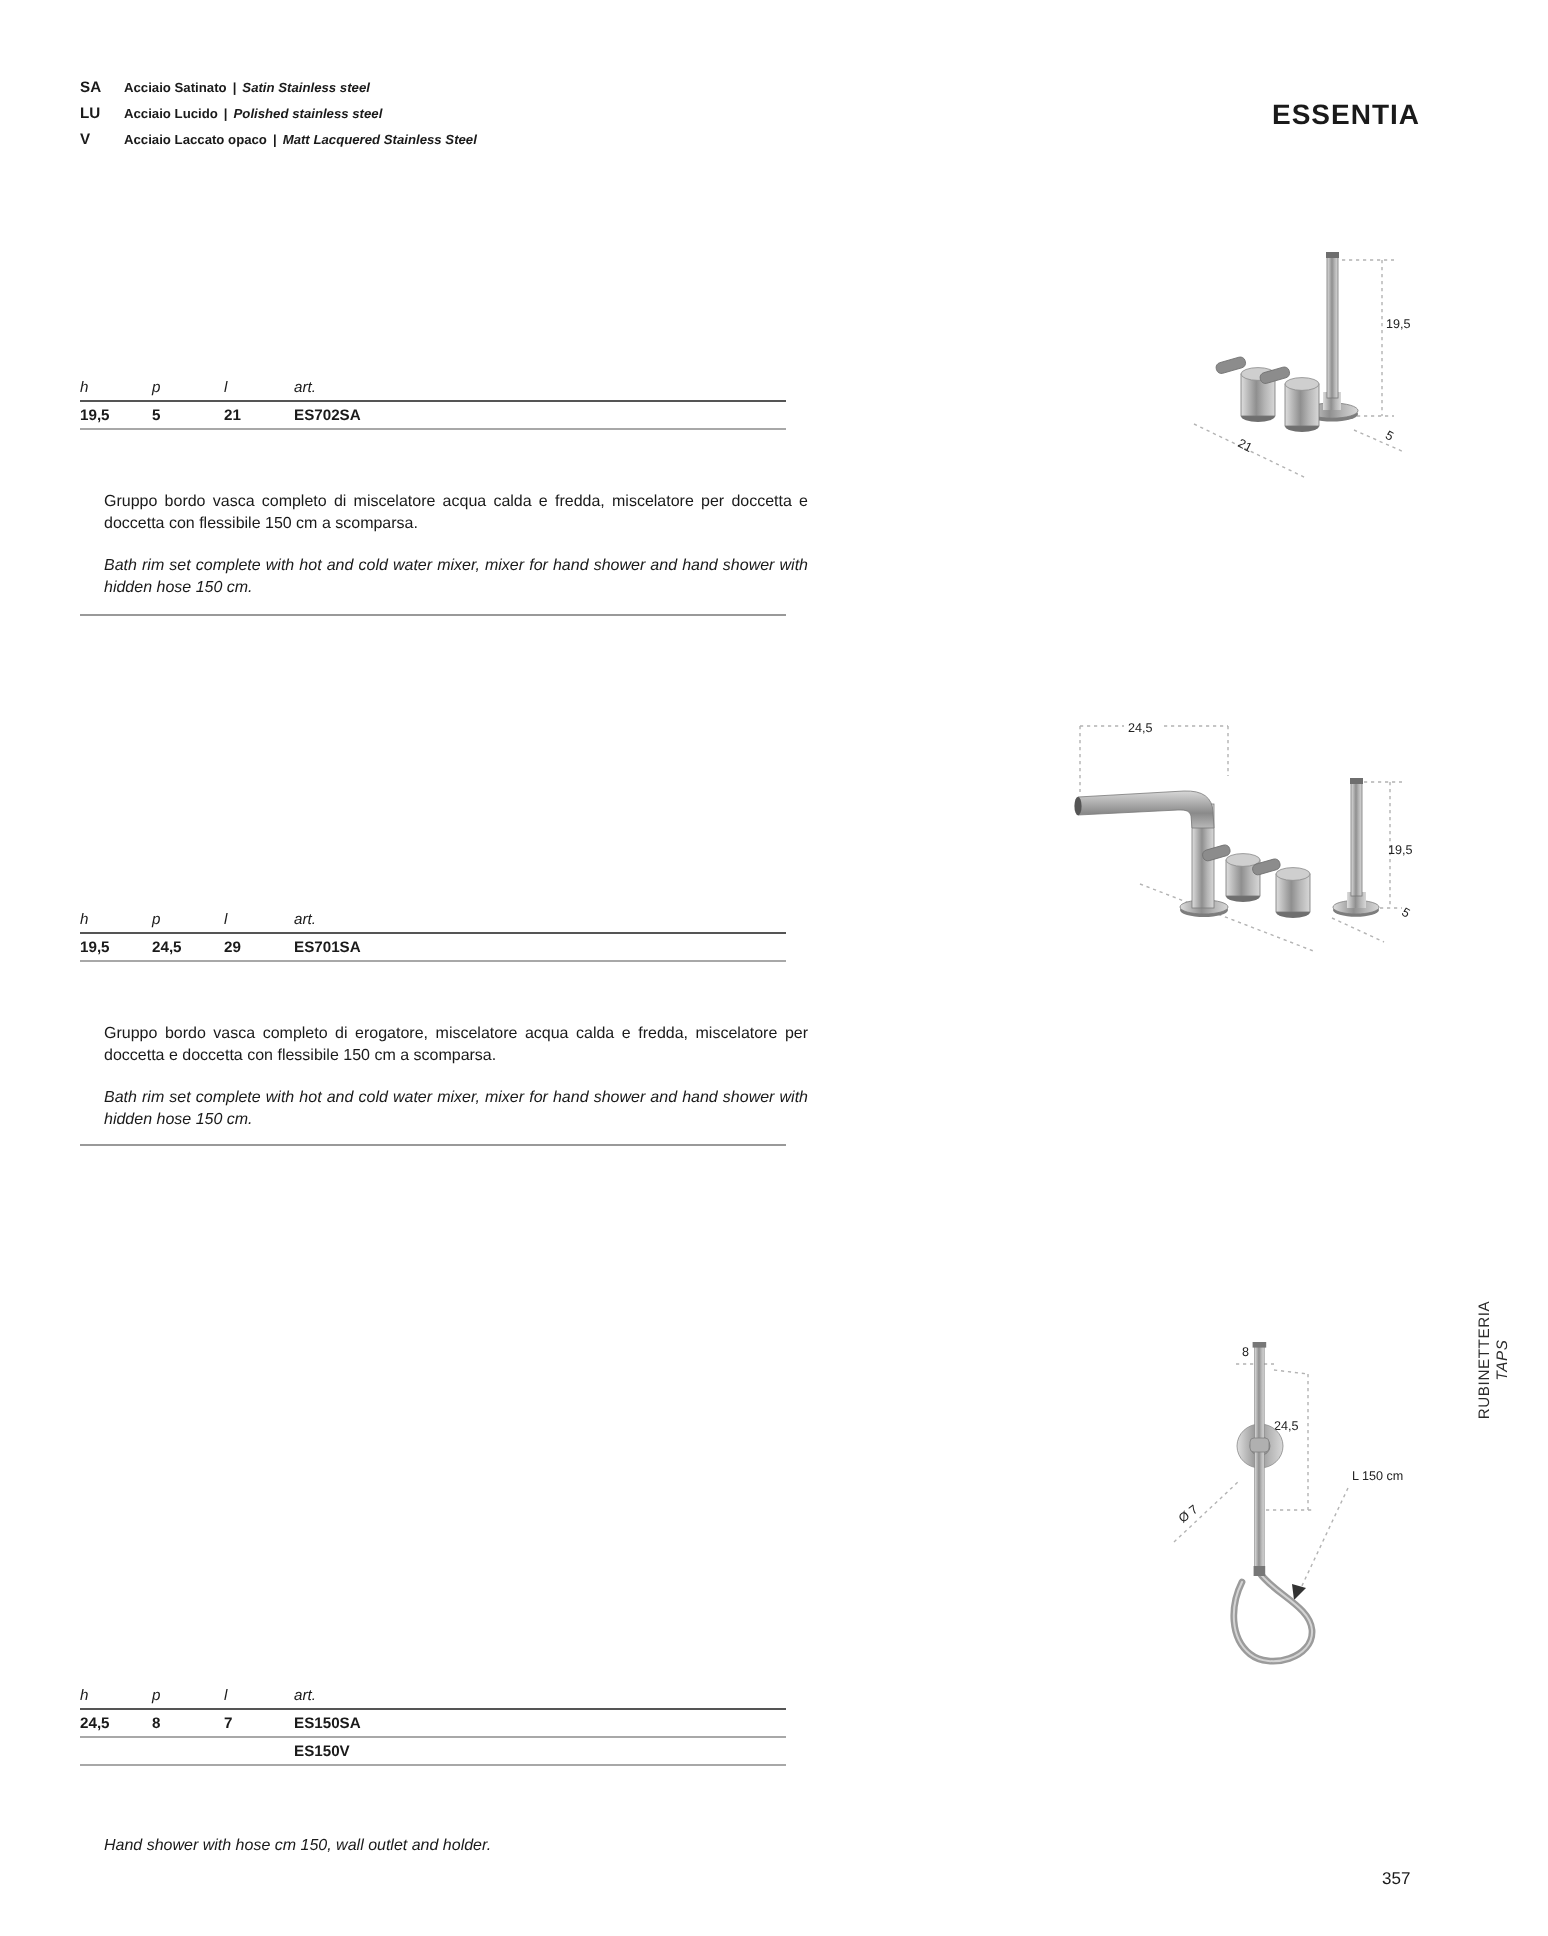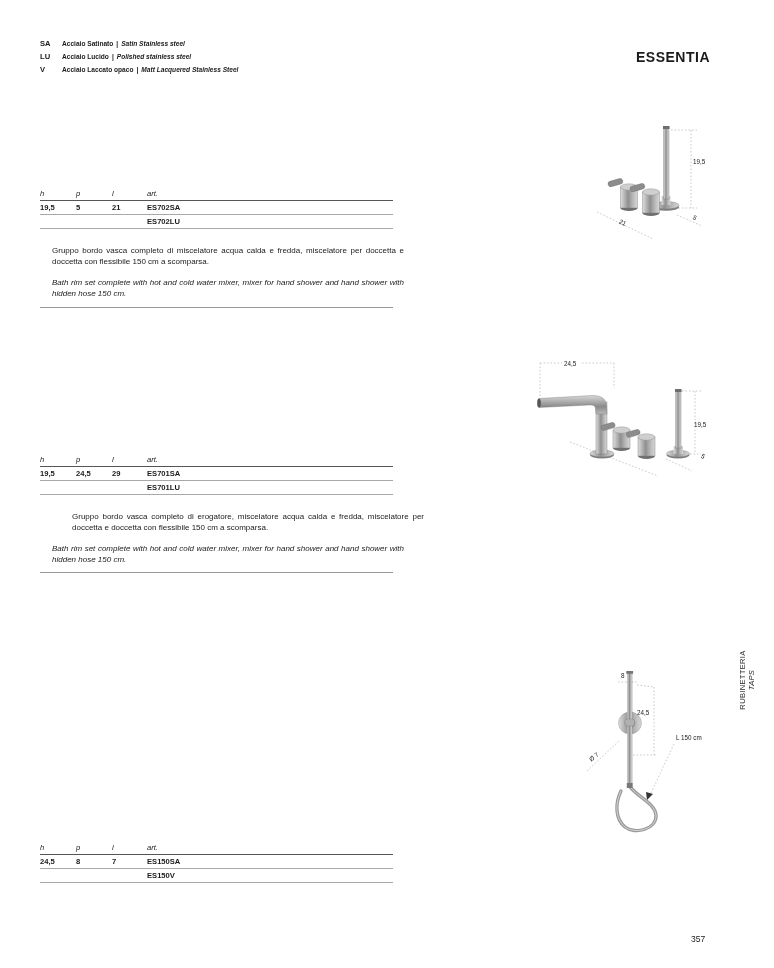--- a/index.html
+++ b/index.html
@@ -19,21 +19,21 @@
   .t-row.t-head { border-bottom:1px solid #555; font-style:italic; font-size:7.6px; font-weight:400; }
   .t-row.t-data { font-weight:700; font-size:7.6px; }
   .c-h { width:36px; } .c-p { width:36px; } .c-l { width:35px; } .c-art { flex:1; }
 
   .desc { position:absolute; left:52px; width:352px; font-size:8px; line-height:11px; text-align:justify; }
   .desc.en { font-style:italic; }
   .rule { position:absolute; left:40px; width:353px; height:0; border-top:1px solid #999; }
 
   #table-1 { top:187px; } #table-2 { top:453px; } #table-3 { top:841px; }
   #desc-1-it { top:245px; } #desc-1-en { top:277px; } #rule-1 { top:307px; }
-  #desc-2-it { top:511px;margin-left:20px; } #desc-2-en { top:543px; } #rule-2 { top:572px; }
+  #desc-2-it { top:511px; } #desc-2-en { top:543px; } #rule-2 { top:572px; }
   #desc-3-it { top:896px; } #desc-3-en { top:917px; }
 
   .fig { position:absolute; }
   #fig-1 { left:585px; top:116px; }
   #fig-2 { left:518px; top:352px; }
   #fig-3 { left:575px; top:663px; }
 
   .dim { stroke:#b3b3b3; stroke-width:0.7; stroke-dasharray:1.6 1.9; fill:none; }
   .dimlbl { font-size:6.3px; fill:#222; font-family:"Liberation Sans", sans-serif; }
 
@@ -118,26 +118,20 @@
       <span class="c-h">h</span>
       <span class="c-p">p</span>
       <span class="c-l">l</span>
       <span class="c-art">art.</span>
     </div>
     <div class="t-row t-data">
       <span class="c-h">19,5</span>
       <span class="c-p">5</span>
       <span class="c-l">21</span>
       <span class="c-art">ES702SA</span>
-    </div>
-    <div class="t-row t-data">
-      <span class="c-h"></span>
-        <span class="c-p"></span>
-        <span class="c-l"></span>
-      <span class="c-art">ES702LU</span>
     </div>
   </div>
 
   <div id="desc-1-it" class="desc">Gruppo bordo vasca completo di miscelatore acqua calda e fredda, miscelatore per doccetta e doccetta con flessibile 150 cm a scomparsa.</div>
   <div id="desc-1-en" class="desc en">Bath rim set complete with hot and cold water mixer, mixer for hand shower and hand shower with hidden hose 150 cm.</div>
   <div id="rule-1" class="rule"></div>
 
   <svg id="fig-2" class="fig" width="208" height="128" viewBox="0 0 208 128">
     <defs>
       <linearGradient id="mB" x1="0" y1="0" x2="1" y2="0">
@@ -195,26 +189,20 @@
       <span class="c-p">p</span>
       <span class="c-l">l</span>
       <span class="c-art">art.</span>
     </div>
     <div class="t-row t-data">
       <span class="c-h">19,5</span>
       <span class="c-p">24,5</span>
       <span class="c-l">29</span>
       <span class="c-art">ES701SA</span>
     </div>
-    <div class="t-row t-data">
-      <span class="c-h"></span>
-        <span class="c-p"></span>
-        <span class="c-l"></span>
-      <span class="c-art">ES701LU</span>
-    </div>
   </div>
 
   <div id="desc-2-it" class="desc">Gruppo bordo vasca completo di erogatore, miscelatore acqua calda e fredda, miscelatore per doccetta e doccetta con flessibile 150 cm a scomparsa.</div>
   <div id="desc-2-en" class="desc en">Bath rim set complete with hot and cold water mixer, mixer for hand shower and hand shower with hidden hose 150 cm.</div>
   <div id="rule-2" class="rule"></div>
 
   <svg id="fig-3" class="fig" width="152" height="172" viewBox="0 0 152 172">
     <defs>
       <linearGradient id="mC" x1="0" y1="0" x2="1" y2="0">
         <stop offset="0" stop-color="#dedede"></stop>
@@ -267,16 +255,17 @@
       <span class="c-art">ES150SA</span>
     </div>
     <div class="t-row t-data">
       <span class="c-h"></span>
         <span class="c-p"></span>
         <span class="c-l"></span>
       <span class="c-art">ES150V</span>
     </div>
   </div>
 
+  <div id="desc-3-en" class="desc en">Hand shower with hose cm 150, wall outlet and holder.</div>
 
   <div class="pagenum">357</div>
 
 </div>
 
 </body></html>

